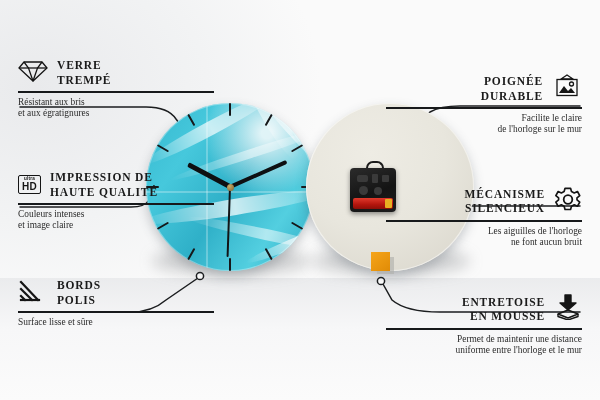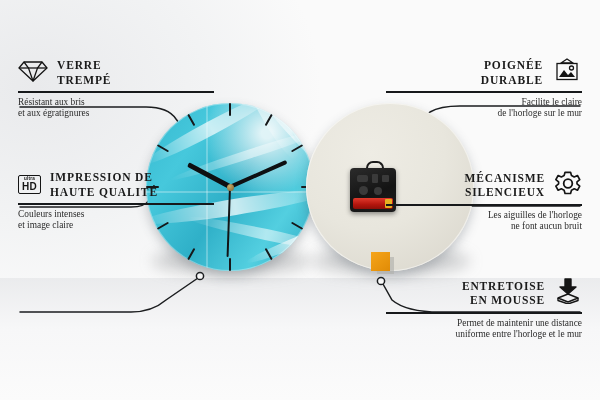--- a/index.html
+++ b/index.html
@@ -54,21 +54,21 @@
   .mech-dot{position:absolute;background:#3a3a3a;border-radius:50%;}
   #battery{position:absolute;left:3px;bottom:3px;width:40px;height:11px;border-radius:2px;
     background:linear-gradient(180deg,#e03a2c,#b3150d 60%,#8d0f08);}
   #battery-tip{position:absolute;right:1px;top:1px;width:7px;height:9px;background:#e8b022;border-radius:1px;}
   #foam-spacer{position:absolute;left:371px;top:252px;width:19px;height:19px;
     background:linear-gradient(140deg,#f6a51a,#e08b06);box-shadow:5px 4px 0 -1px rgba(176,176,172,.65);}
 
   
   .feature{position:absolute;width:196px;}
   .feature.left{text-align:left;}
-  .feature.right{text-align:right;}
+  .feature.right{text-align:right;margin-top:16px;}
   .head{display:flex;align-items:center;gap:9px;}
   .feature.right .head{flex-direction:row-reverse;}
   .title{font-weight:bold;font-size:11.5px;letter-spacing:.85px;color:#1a1a1a;line-height:14.5px;text-transform:uppercase;}
   .rule{height:1.6px;background:#17191b;margin:4px 0 4px;}
   .desc{font-size:9.4px;line-height:11.6px;color:#2c2c2c;}
   .icon{flex:0 0 auto;color:#151515;}
   .hdbox{border:1.7px solid #151515;border-radius:2px;padding:1px 3px 1px;line-height:1;text-align:center;}
   .hdbox .u{display:block;font-family:"Liberation Sans",sans-serif;font-size:4.6px;font-weight:bold;letter-spacing:.2px;}
   .hdbox .hd{display:block;font-family:"Liberation Sans",sans-serif;font-size:10px;font-weight:bold;letter-spacing:.3px;}
 
@@ -204,20 +204,39 @@
       <span class="title">
         <span>VERRE</span><br><span>TREMPÉ</span>
       </span>
     </div>
     <div class="rule"></div>
     <div class="desc">
       <span>Résistant aux bris</span><br><span>et aux égratignures</span>
     </div>
   </div>
 
+  <div class="feature left" id="f-bords">
+    <div class="head">
+      <span class="icon">
+        <svg width="30" height="24" viewBox="0 0 30 24" fill="none" stroke="#151515" stroke-width="2.2" stroke-linecap="square">
+          <path d="M3 3 L20 21"></path>
+            <path d="M3 10 L14 21"></path>
+            <path d="M3 17 L7 21"></path>
+            <path d="M3 21 H21"></path>
+        </svg>
+      </span>
+      <span class="title">
+        <span>BORDS</span><br><span>POLIS</span>
+      </span>
+    </div>
+    <div class="rule"></div>
+    <div class="desc">
+      <span>Surface lisse et sûre</span>
+    </div>
+  </div>
 
   <div class="feature right" id="f-poignee">
     <div class="head">
       <span class="icon">
         <svg width="30" height="25" viewBox="0 0 30 25" fill="none" stroke="#151515" stroke-width="1.3">
           <path d="M15 1 L9 5 H21 Z"></path>
             <rect x="5" y="5.5" width="20" height="16"></rect>
           <path d="M7 19 L12 12 L16 17 L19 14 L23 19 Z" fill="#151515" stroke="none"></path>
           <circle cx="19.5" cy="10" r="2"></circle>
         </svg>

